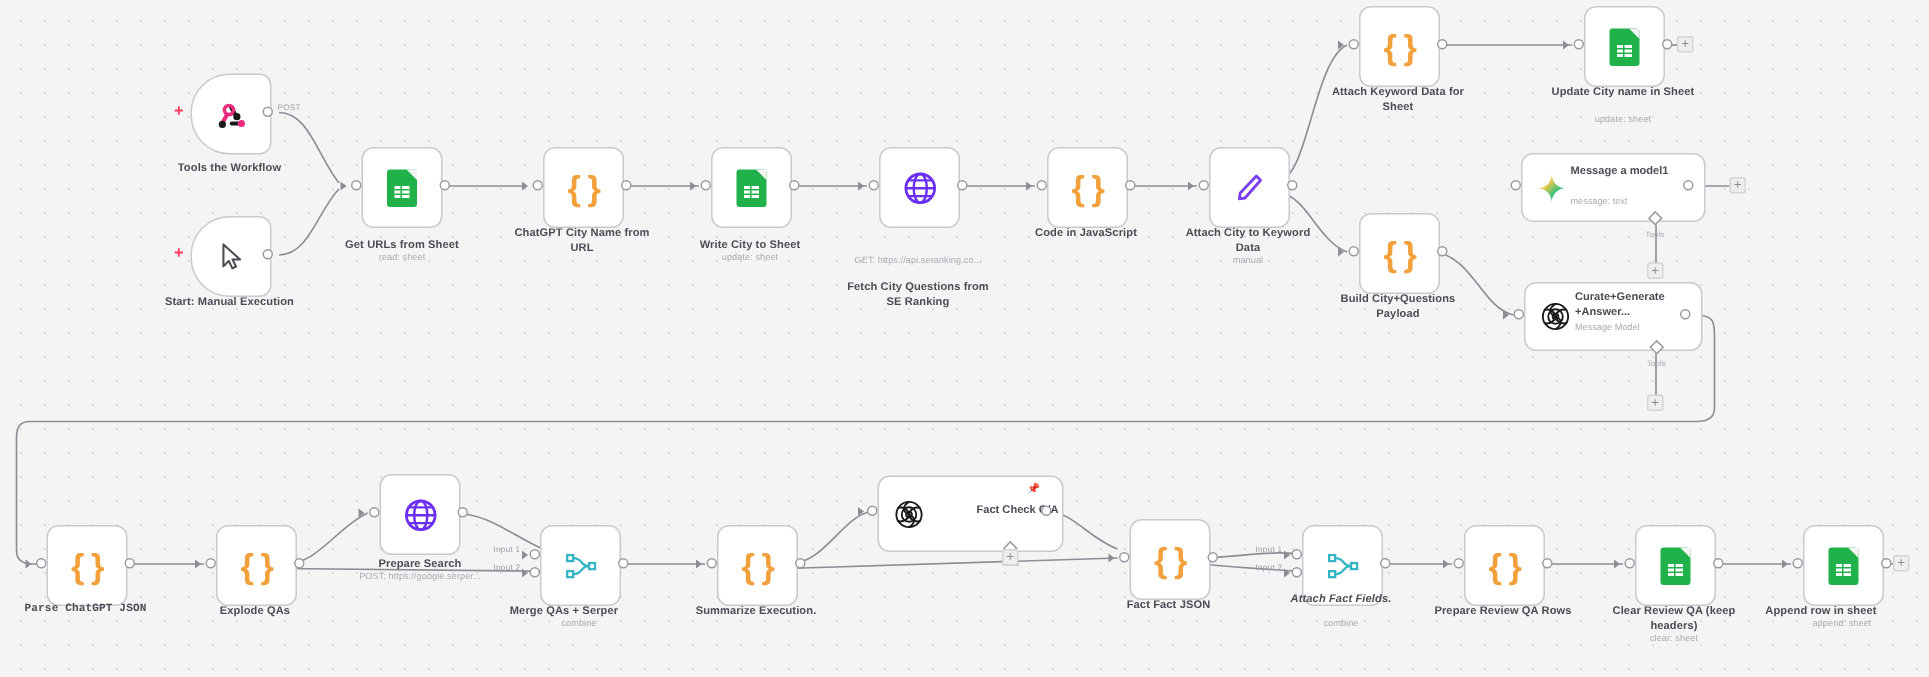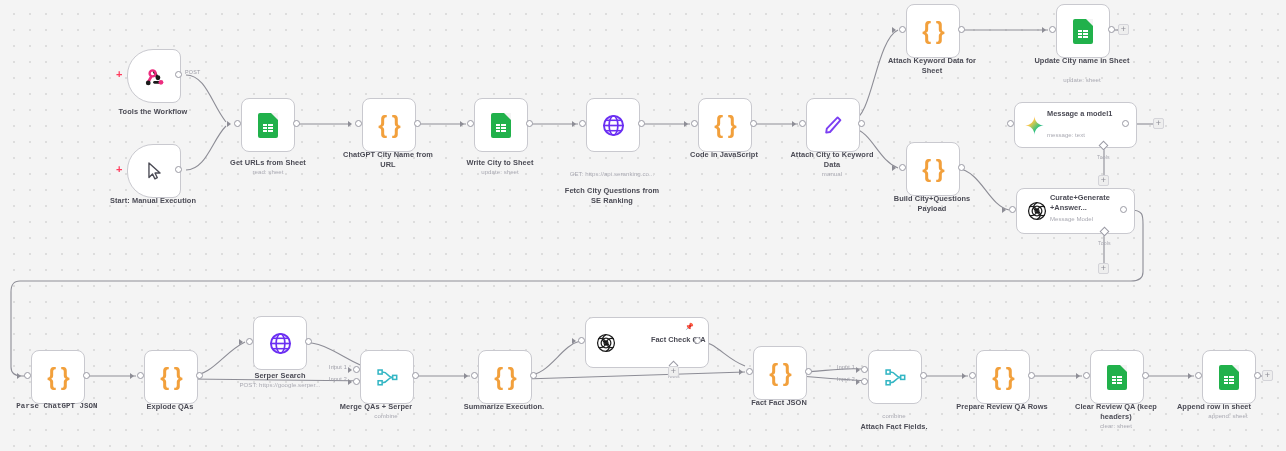--- a/index.html
+++ b/index.html
@@ -427,21 +427,21 @@
           <path d="M2.8 12 H21.2" stroke="#6b2ff2" stroke-width="1.6"></path>
           <path d="M4.3 7 H19.7" stroke="#6b2ff2" stroke-width="1.5"></path>
           <path d="M4.3 17 H19.7" stroke="#6b2ff2" stroke-width="1.5"></path>
         </svg>
       </span>
     </div>
     <div class="arrowin" style="left:-14px;top:22.6px;"></div>
     <div class="port" style="left:-7px;top:22px;"></div>
     <div class="port" style="left:52px;top:22px;"></div>
   </div>
-  <div class="lbl" style="left:232px;top:371px;width:96px;">Serper Search</div>
+  <div class="lbl" style="left:232px;top:371px;width:96px;">Prepare Search</div>
   <div class="sub" style="left:220px;top:381px;width:120px;">POST: https://google.serper...</div>
 
   <div class="node" style="left:360px;top:350px;">
     <div class="nbox">
       <span class="merge-glyph">
         <svg viewBox="0 0 26 24" width="25" height="23">
           <rect x="3.2" y="4.2" width="4.2" height="4.2" fill="none" stroke="#34b6c4" stroke-width="1.6"></rect>
           <rect x="3.2" y="15.4" width="4.2" height="4.2" fill="none" stroke="#34b6c4" stroke-width="1.6"></rect>
           <rect x="18.4" y="9.8" width="4.2" height="4.2" fill="none" stroke="#34b6c4" stroke-width="1.6"></rect>
           <path d="M7.6 6.3 C14 6.3 12.4 11.9 18.2 11.9" fill="none" stroke="#34b6c4" stroke-width="1.6"></path>
@@ -518,21 +518,21 @@
       </span>
     </div>
     <div class="arrowin" style="left:-12px;top:16.6px;"></div>
     <div class="port" style="left:-7px;top:16px;"></div>
     <div class="arrowin" style="left:-12px;top:28.6px;"></div>
     <div class="port" style="left:-7px;top:28px;"></div>
     <div class="port" style="left:52px;top:22px;"></div>
     <div class="porttag" style="left:-31px;top:14px;">Input 1</div>
     <div class="porttag" style="left:-31px;top:26px;">Input 2</div>
   </div>
-  <div class="lbl" style="left:845px;top:422px;width:98px;">Attach Fact Fields.</div>
+  <div class="lbl" style="left:845px;top:394px;width:98px;font-style:italic;">Attach Fact Fields.</div>
   <div class="sub" style="left:845px;top:412px;width:98px;">combine</div>
 
   <div class="node" style="left:976px;top:350px;">
     <div class="nbox">
       <span class="code-glyph">{&nbsp;}</span>
     </div>
     <div class="arrowin" style="left:-14px;top:22.6px;"></div>
     <div class="port" style="left:-7px;top:22px;"></div>
     <div class="port" style="left:52px;top:22px;"></div>
   </div>

